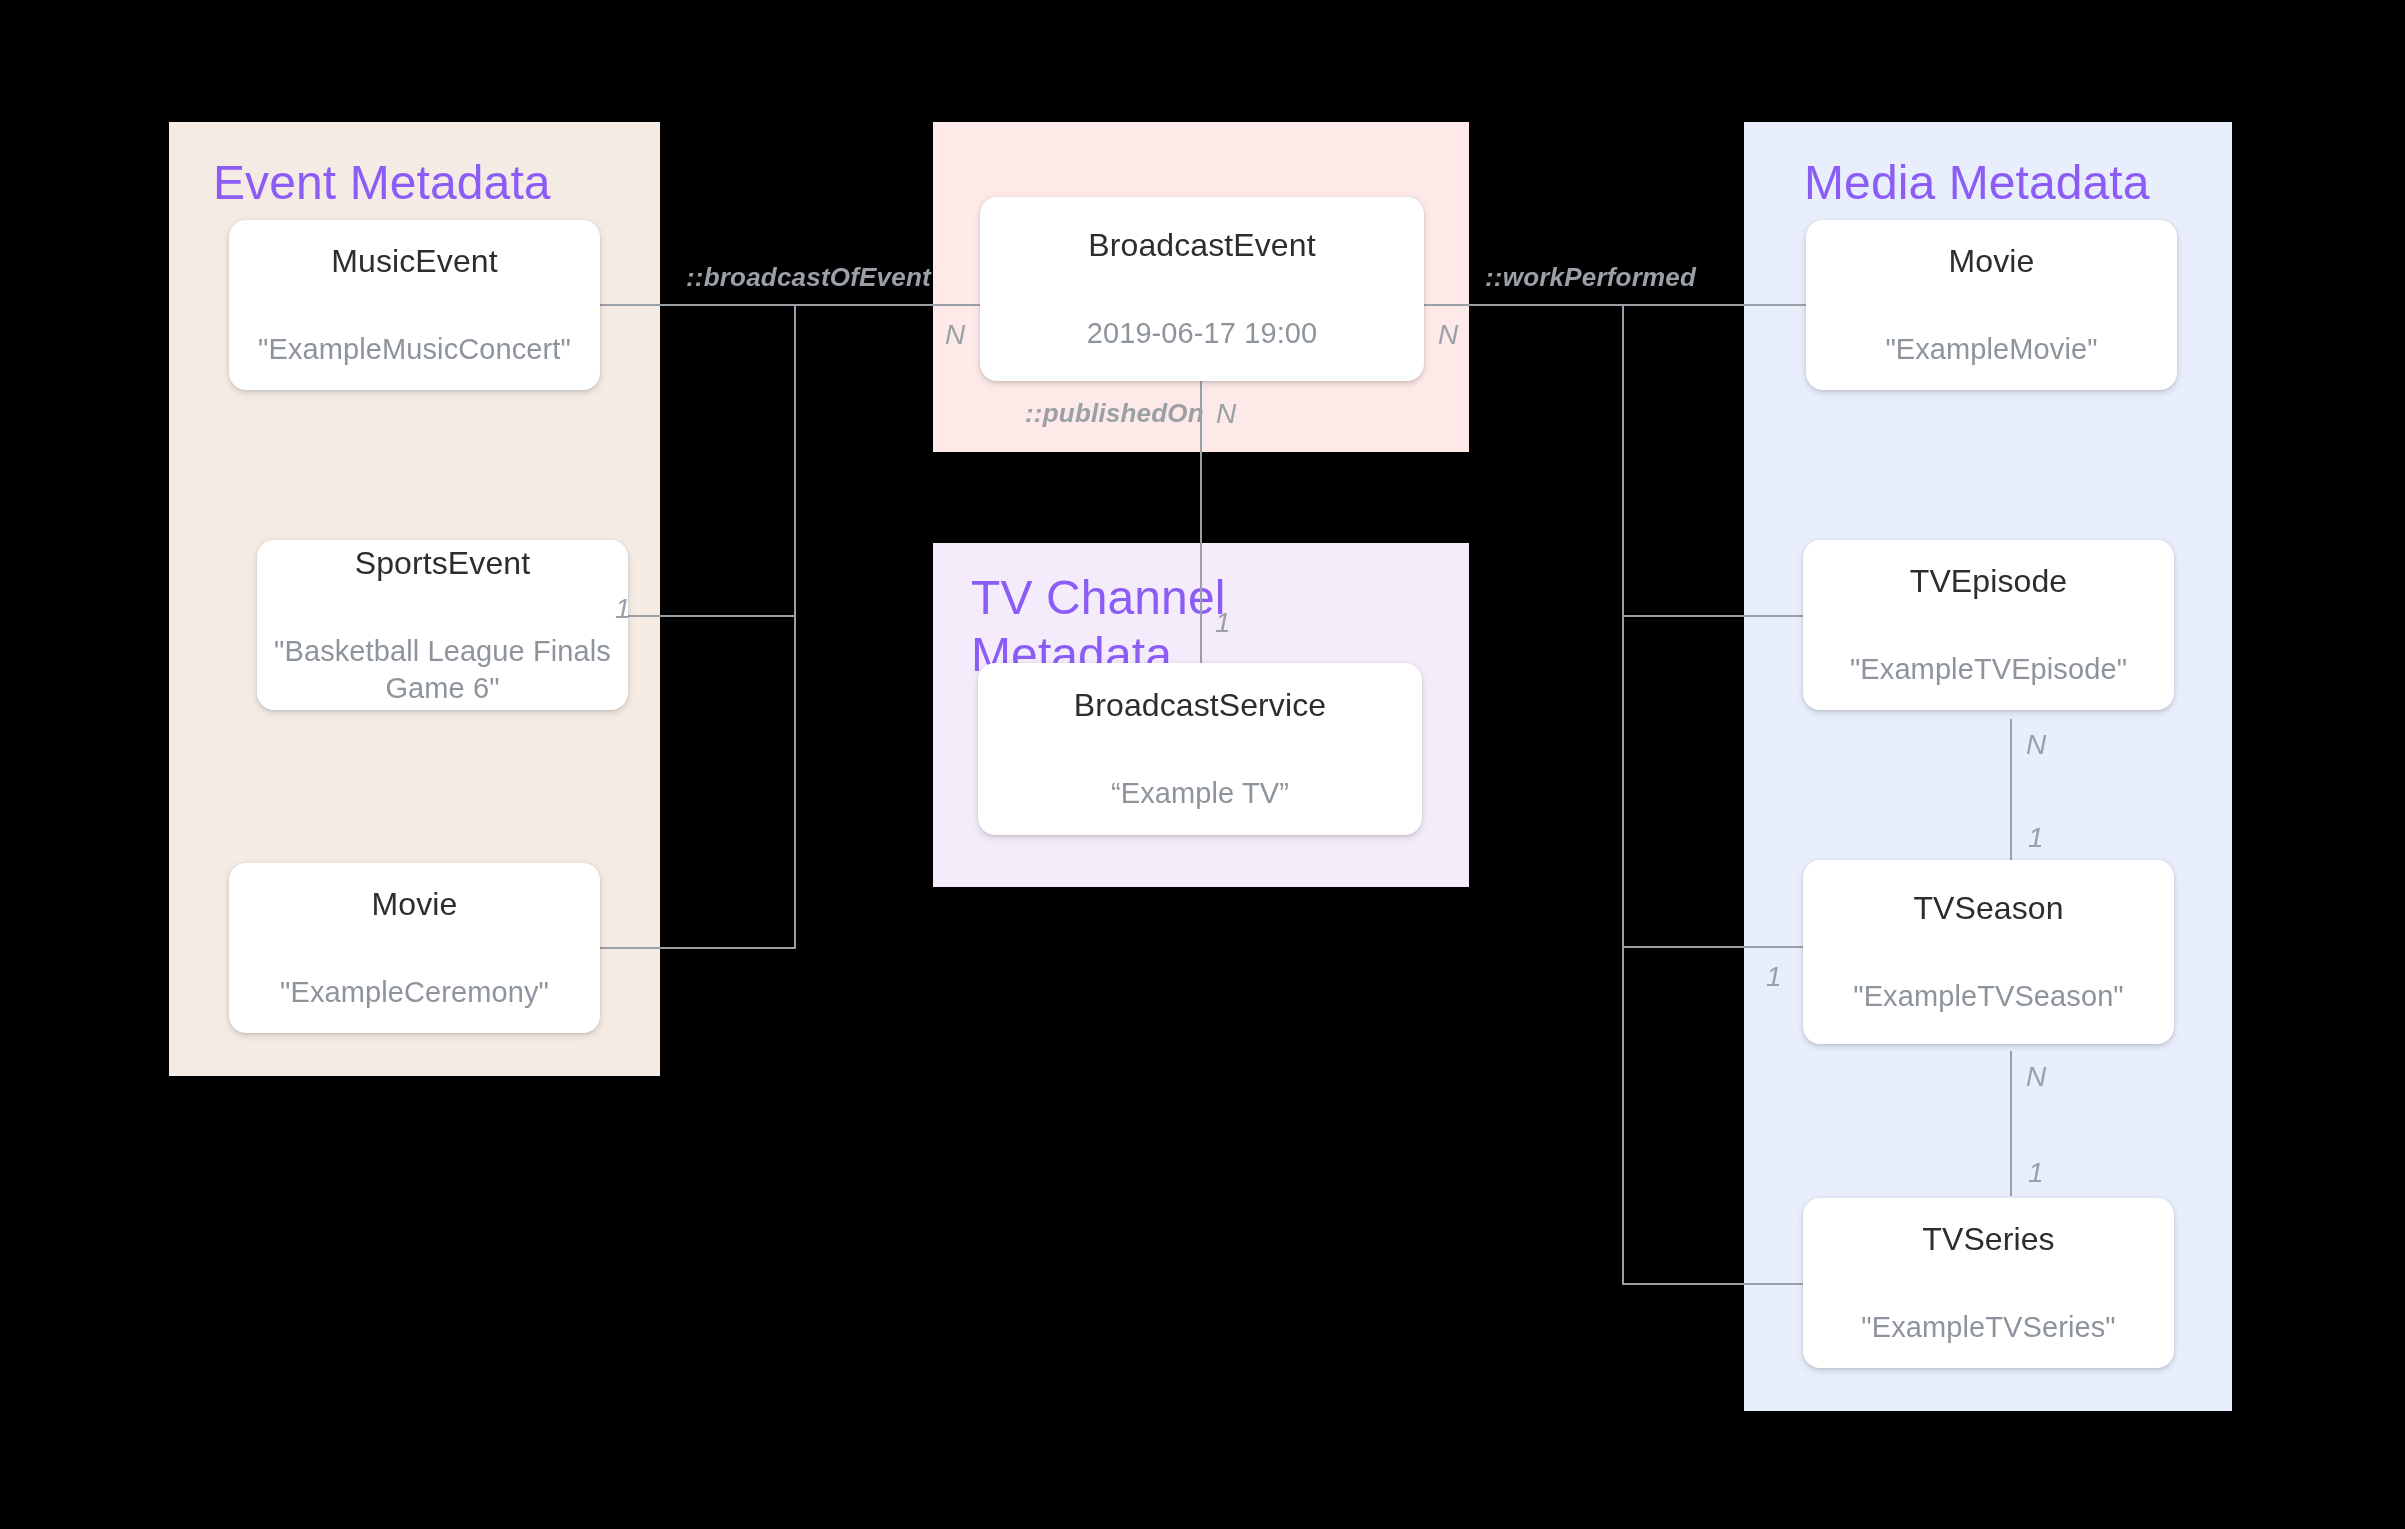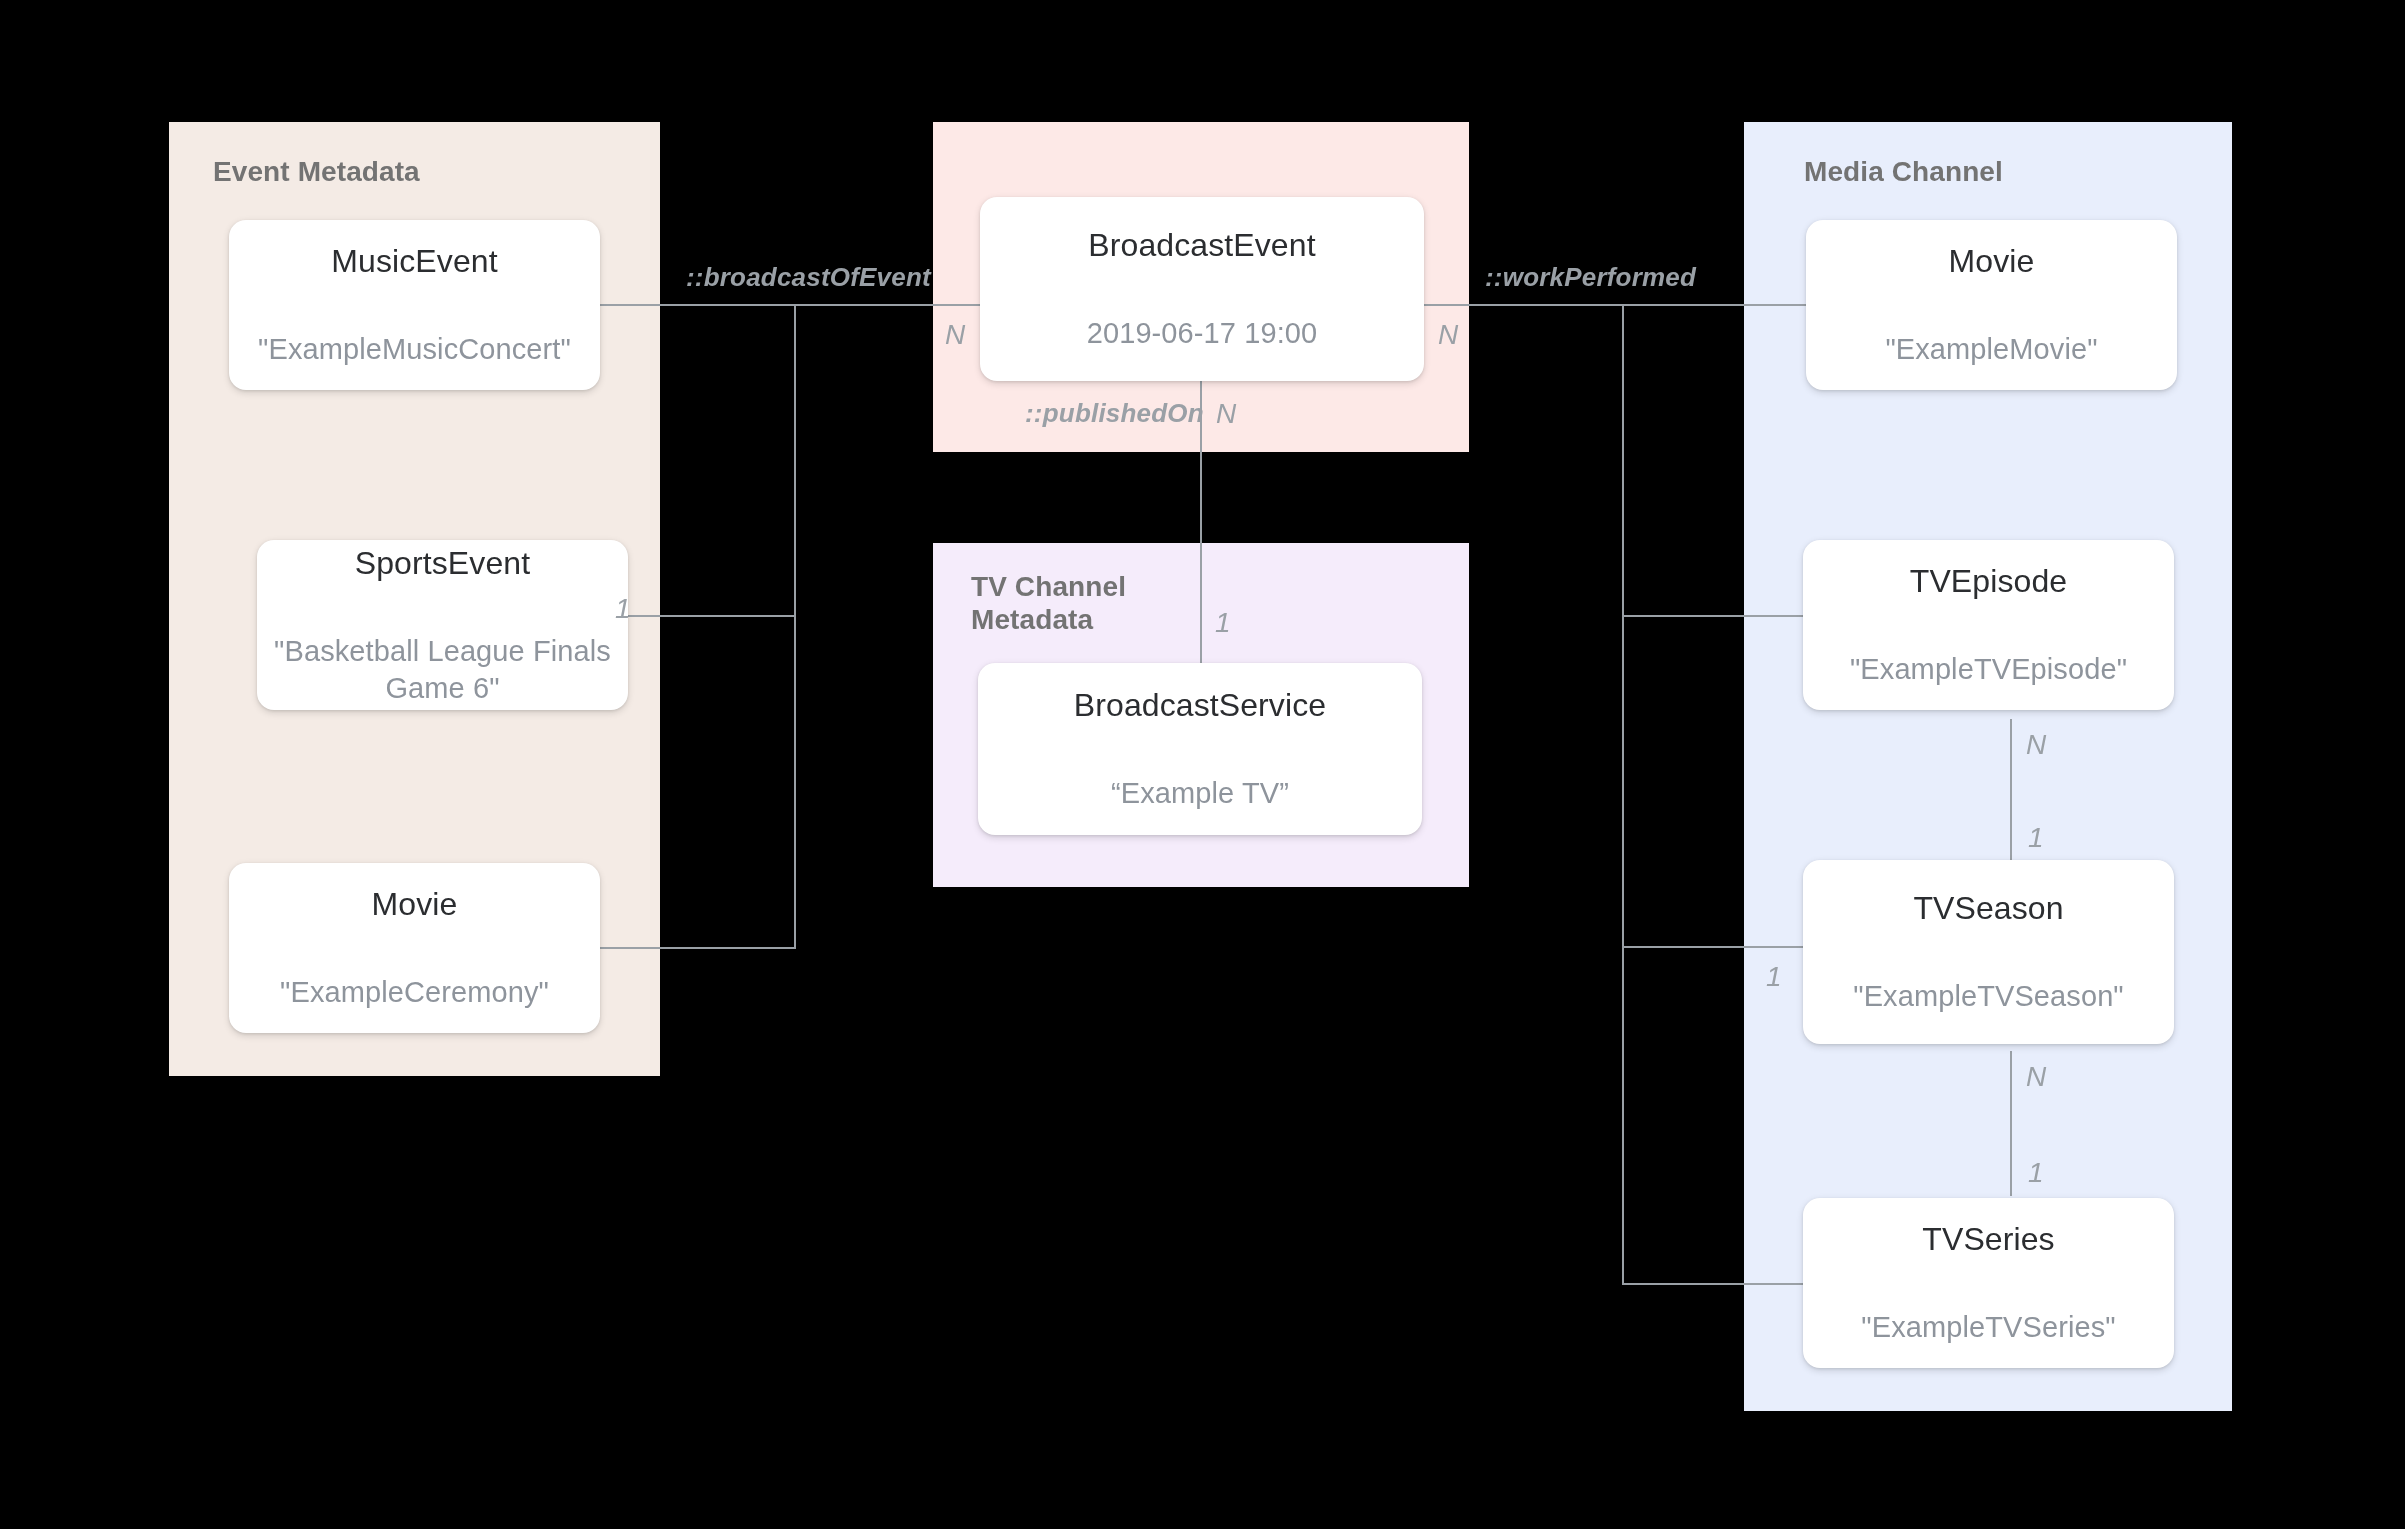--- a/index.html
+++ b/index.html
@@ -7,22 +7,22 @@
   body{
     width:2405px;height:1529px;position:relative;overflow:hidden;
     font-family:"Liberation Sans","DejaVu Sans",sans-serif;
     -webkit-font-smoothing:antialiased;
   }
   #canvas{position:absolute;left:0;top:0;width:2405px;height:1529px;background:#000;}
 
   
   .group{position:absolute;box-sizing:border-box;}
   .group-title{
-    position:absolute;color:#737373;font-size:28px;line-height:1.18;
-    font-weight:700;letter-spacing:0.1px;white-space:pre-line;
+    position:absolute;color:#8b5cf6;font-size:48px;line-height:1.18;
+    font-weight:400;letter-spacing:0.1px;white-space:pre-line;
   }
 
   #group-event        {left:169px;  top:122px;  width:491px;  height:954px;  background:#f4ebe5;}
   #group-broadcast    {left:933px;  top:122px;  width:536px;  height:330px;  background:#fde9e7;}
   #group-tvchannel    {left:933px;  top:543px;  width:536px;  height:344px;  background:#f5ecfb;}
   #group-media        {left:1744px; top:122px;  width:488px;  height:1289px; background:#e8eefc;}
 
   
   .card{
     position:absolute;box-sizing:border-box;background:#ffffff;border-radius:17px;
@@ -61,21 +61,21 @@
   </div>
 
   <div class="group" id="group-broadcast"></div>
 
   <div class="group" id="group-tvchannel">
     <div class="group-title" style="left:38px;top:27px;width:287px;">TV Channel
 Metadata</div>
   </div>
 
   <div class="group" id="group-media">
-    <div class="group-title" style="left:60px;top:32.5px;">Media Channel</div>
+    <div class="group-title" style="left:60px;top:32.5px;">Media Metadata</div>
   </div>
 
   <div class="line h" style="left:600px;top:304px;width:196px;"></div>
 
   <div class="line h" style="left:600px;top:615px;width:196px;"></div>
 
   <div class="line h" style="left:600px;top:947px;width:196px;"></div>
 
   <div class="line v" style="left:794px;top:304px;height:645px;"></div>
 

